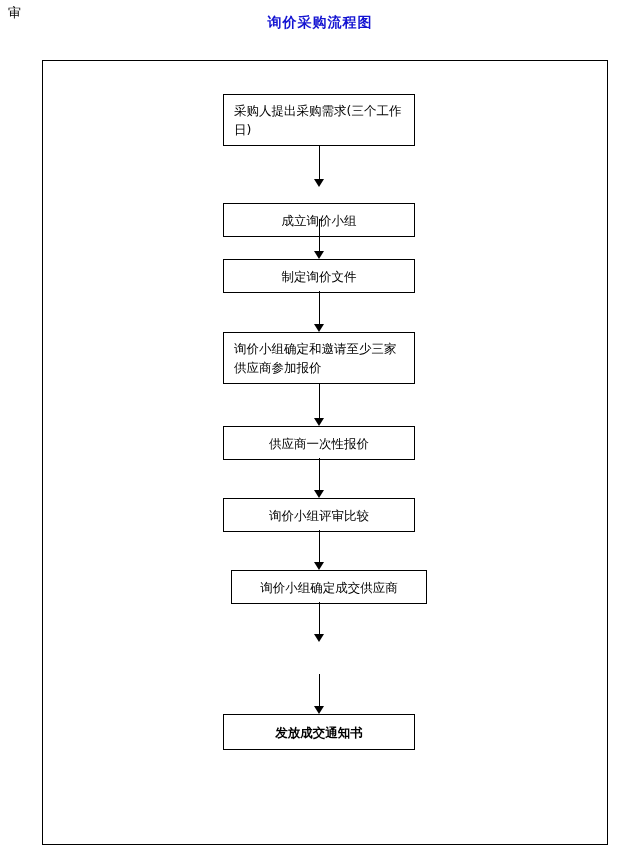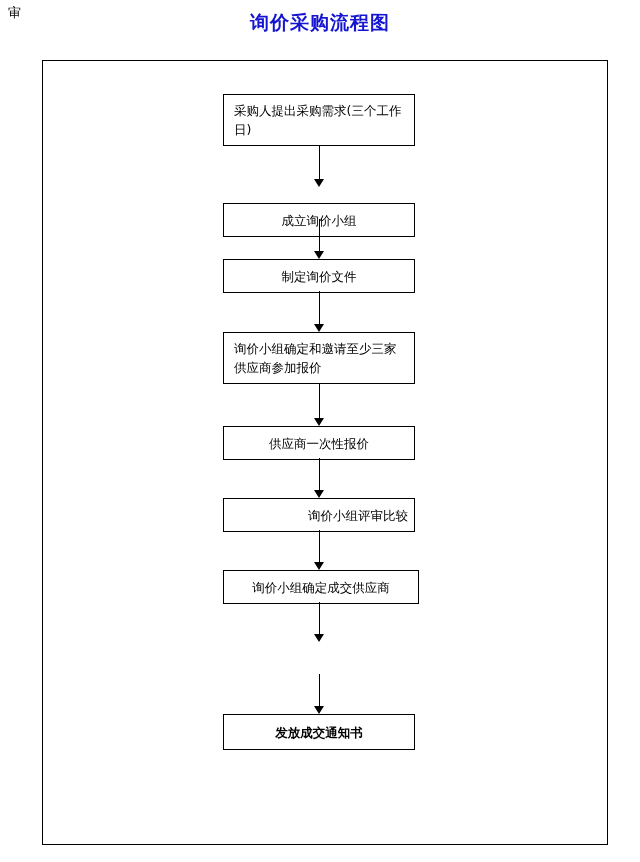--- a/index.html
+++ b/index.html
@@ -27,21 +27,21 @@
     font-family: "DejaVu Sans", "Liberation Sans", sans-serif;
   }
 
   
   .doc-title {
     position: absolute;
     left: 0;
     top: 10px;
     width: 640px;
     text-align: center;
-    font-size: 19px;
+    font-size: 14px;
     font-weight: bold;
     color: #1414d2;
     letter-spacing: 1px;
     line-height: 24px;
   }
 
   
   .frame {
     position: absolute;
     left: 42px;
@@ -139,28 +139,28 @@
     <div class="connector" style="left:276px; top:323px; height:34px;"></div>
     <div class="arrowhead" style="left:271px; top:357px;"></div>
 
     <div class="node" style="left:180px; top:365px; width:192px; height:32px;">
       <span class="node-text">供应商一次性报价</span>
     </div>
 
     <div class="connector" style="left:276px; top:397px; height:32px;"></div>
     <div class="arrowhead" style="left:271px; top:429px;"></div>
 
-    <div class="node" style="left:180px; top:437px; width:192px; height:32px;text-align:right;">
+    <div class="node" style="left:180px; top:437px; width:192px; height:32px;">
       <span class="node-text">询价小组评审比较</span>
     </div>
 
     <div class="connector" style="left:276px; top:469px; height:32px;"></div>
     <div class="arrowhead" style="left:271px; top:501px;"></div>
 
-    <div class="node" style="left:180px; top:509px; width:196px; height:32px;">
+    <div class="node" style="left:188px; top:509px; width:196px; height:32px;">
       <span class="node-text">询价小组确定成交供应商</span>
     </div>
 
     <div class="connector" style="left:276px; top:541px; height:32px;"></div>
     <div class="arrowhead" style="left:271px; top:573px;"></div>
 
 
     <div class="connector" style="left:276px; top:613px; height:32px;"></div>
     <div class="arrowhead" style="left:271px; top:645px;"></div>
 

